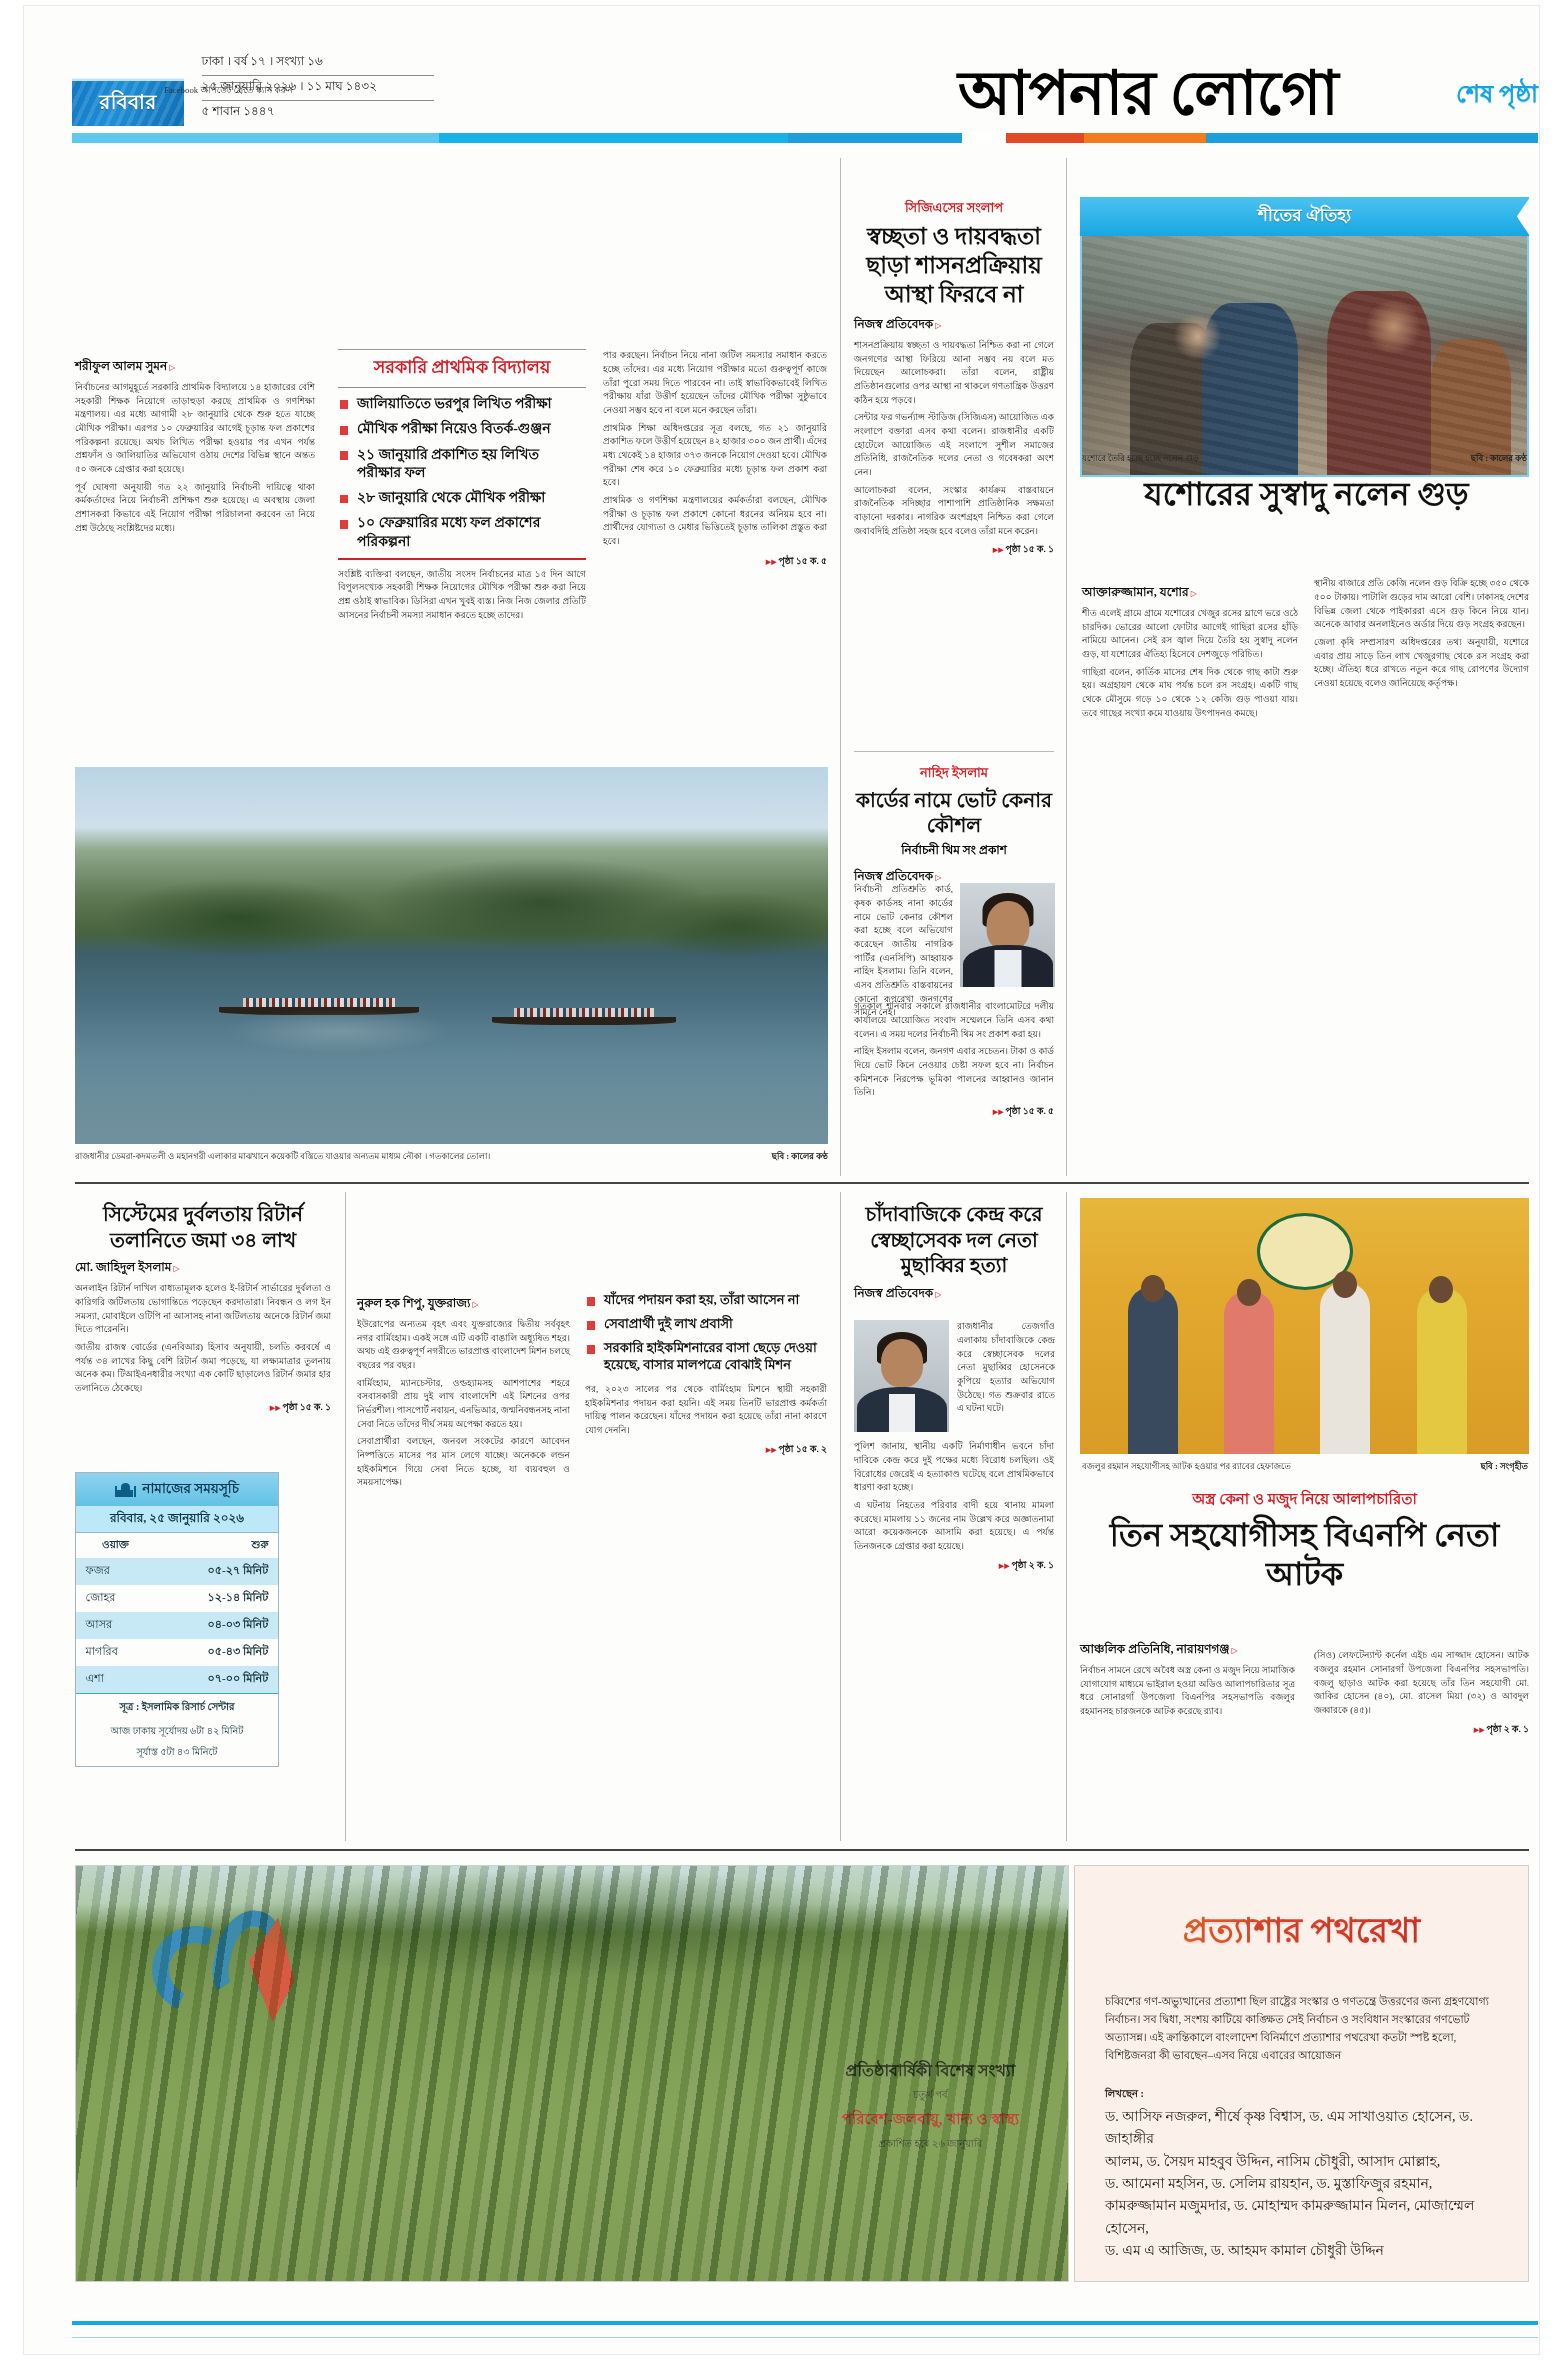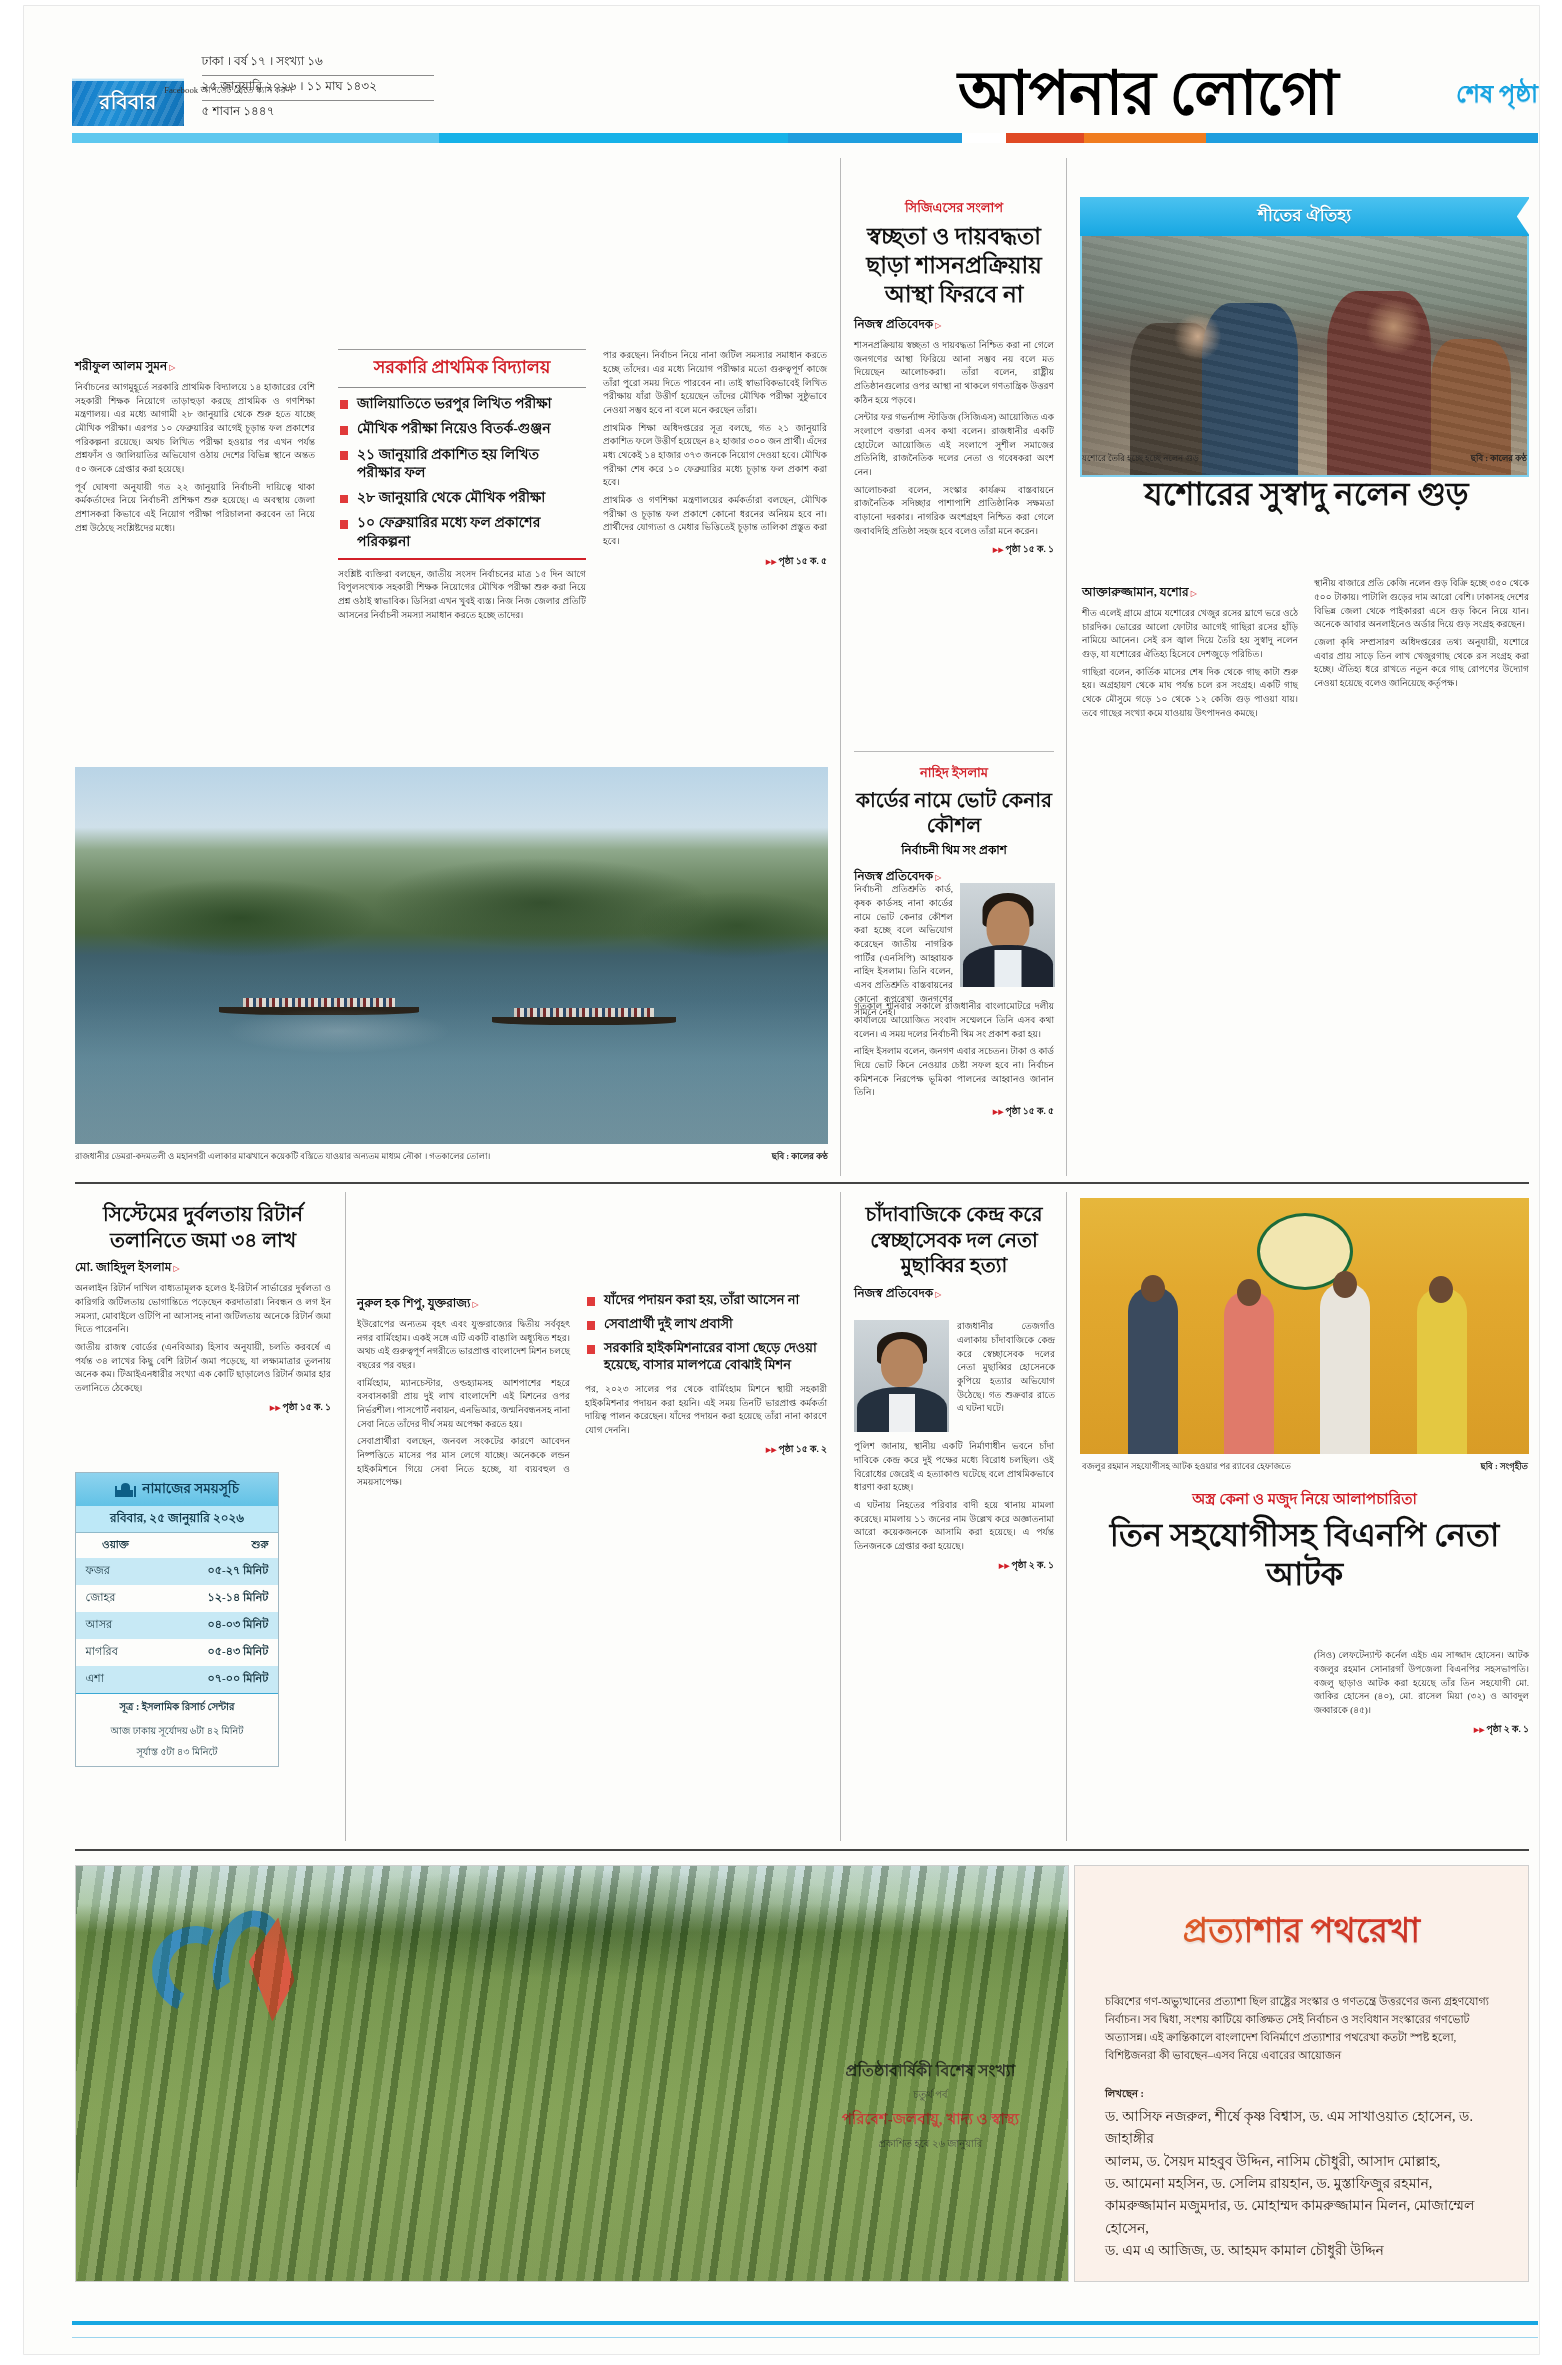--- a/index.html
+++ b/index.html
@@ -480,20 +480,24 @@
     <div class="guy" style="left:337px; height:167px; background:#e4c841;"></div>
     <div class="head" style="left:349px; bottom:151px;"></div>
   </div>
   <div style="position:absolute; left:1058px; top:1454px; width:337px;" class="caption">বজলুর রহমান সহযোগীসহ আটক হওয়ার পর র‌্যাবের হেফাজতে</div>
   <div style="position:absolute; left:1398px; top:1454px; width:106px;" class="credit">ছবি : সংগৃহীত</div>
 
   <div style="position:absolute; left:1056px; top:1481px; width:449px;">
     <div class="kicker" style="font-size:15px">অস্ত্র কেনা ও মজুদ নিয়ে আলাপচারিতা</div>
     <div class="sub-head" style="font-size:32px; line-height:1.22; margin-top:3.2px">তিন সহযোগীসহ বিএনপি নেতা আটক</div>
   </div>
+  <div class="col" style="left:1056px; top:1628px; width:215px;">
+    <div class="byline">আঞ্চলিক প্রতিনিধি, নারায়ণগঞ্জ</div>
+    <div class="body">নির্বাচন সামনে রেখে অবৈধ অস্ত্র কেনা ও মজুদ নিয়ে সামাজিক যোগাযোগ মাধ্যমে ভাইরাল হওয়া অডিও আলাপচারিতার সূত্র ধরে সোনারগাঁ উপজেলা বিএনপির সহসভাপতি বজলুর রহমানসহ চারজনকে আটক করেছে র‌্যাব।</div>
+  </div>
   <div class="col" style="left:1290px; top:1643px; width:215px;">
     <div class="body">(সিও) লেফটেন্যান্ট কর্নেল এইচ এম সাজ্জাদ হোসেন। আটক বজলুর রহমান সোনারগাঁ উপজেলা বিএনপির সহসভাপতি। বজলু ছাড়াও আটক করা হয়েছে তাঁর তিন সহযোগী মো. জাকির হোসেন (৪০), মো. রাসেল মিয়া (৩২) ও আবদুল জব্বারকে (৪৫)।</div>
     <div class="jump" style="margin-top:4px">পৃষ্ঠা ২ ক. ১</div>
   </div>
 
   <div class="thick-h" style="left:51px; top:1843px; width:1454px;"></div>
 
   <div class="ad-wrap" style="left:51px; top:1859px; width:994px; height:417px;">
     <div class="photo ph-field" style="width:100%; height:100%;">
       <div class="sky"></div>

